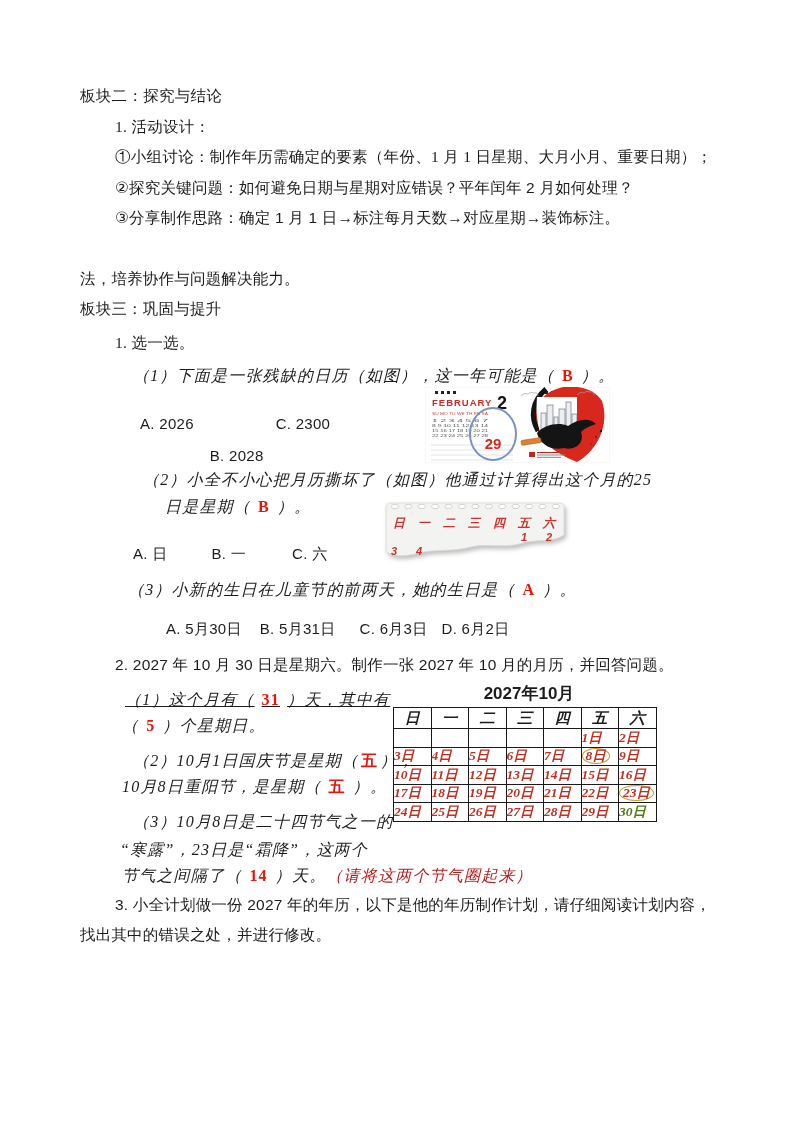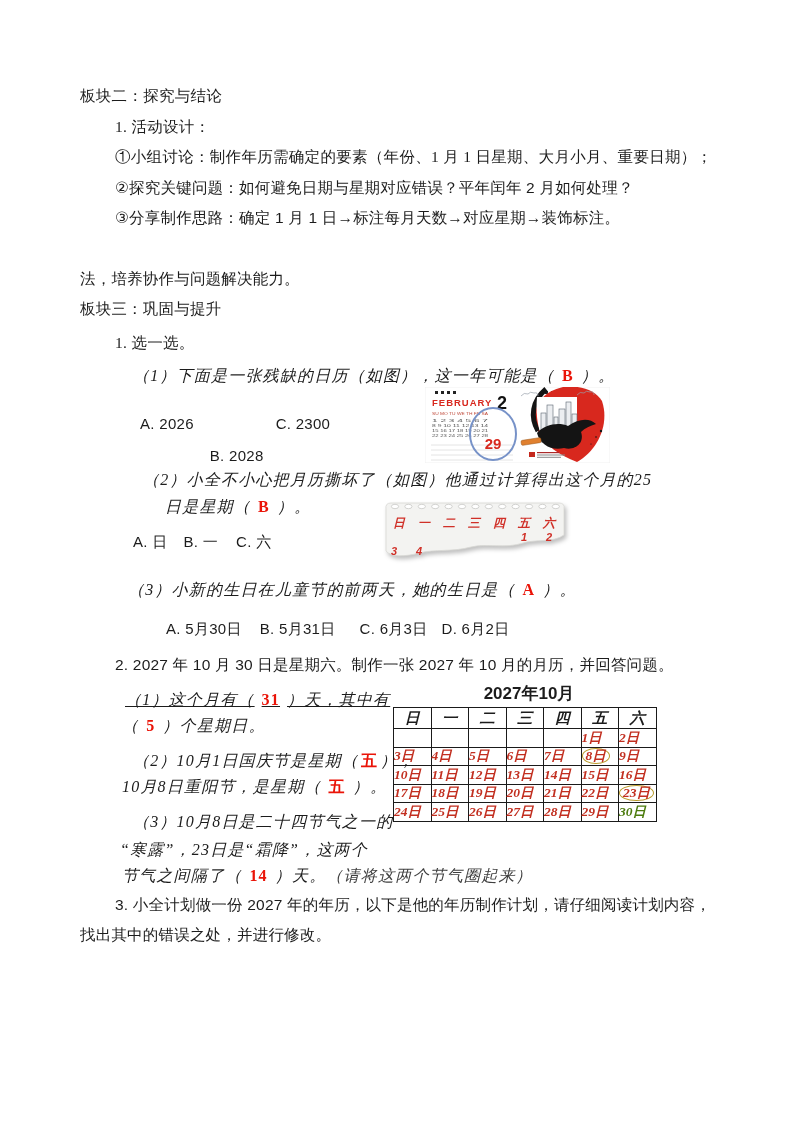--- a/index.html
+++ b/index.html
@@ -3,21 +3,21 @@
 <meta charset="utf-8">
 <style>
   html,body{margin:0;padding:0;background:#fff;}
   .page{position:relative;width:794px;height:1123px;background:#ffffff;overflow:hidden;
         font-family:"Liberation Serif","DejaVu Serif",serif;color:#1c1c1c;border-radius:21px;}
   .line{position:absolute;white-space:nowrap;font-size:15.5px;letter-spacing:0.3px;}
   .serif{font-family:"Liberation Serif","DejaVu Serif",serif;}
   .sans{font-family:"Liberation Sans","DejaVu Sans",sans-serif;letter-spacing:0.2px;}
   .kai{font-style:italic;font-size:16px;letter-spacing:1.2px;}
   .ans{color:#ea1408;font-weight:700;font-style:normal;padding:0 7px;}
-  .blue{color:#404040;}
+  .blue{color:#b91c1c;}
   .optrow{display:flex;font-family:"Liberation Sans","DejaVu Sans",sans-serif;font-size:15px;}
   .optrow span{display:inline-block;}
   
   .cal-title{position:absolute;left:393px;top:682px;width:272px;text-align:center;
              font-weight:700;font-size:17px;font-family:"Liberation Sans","DejaVu Sans",sans-serif;}
   table.cal{border-collapse:collapse;position:absolute;left:393px;top:707px;table-layout:fixed;}
   .cal th{width:36.5px;height:20px;border:1.4px solid #1a1a1a;font-weight:600;font-size:15px;
           font-style:italic;padding:0;text-align:center;}
   .cal td{width:36.5px;height:17.5px;border:1.4px solid #1a1a1a;text-align:left;font-size:13.5px;
           color:#c22f20;font-style:italic;padding:0;font-weight:600;}
@@ -115,21 +115,21 @@
 
       <ellipse cx="68" cy="47" rx="23" ry="26" fill="none" stroke="#7792c8" stroke-width="2"></ellipse>
       <text x="68" y="62" font-size="15" font-weight="bold" fill="#d8281e" text-anchor="middle" font-family="Liberation Sans, sans-serif">29</text>
     </svg>
   </div>
 
   <div class="line kai" style="left:143px;top:470px;">（2）小全不小心把月历撕坏了（如图）他通过计算得出这个月的25</div>
   <div class="line kai" style="left:165px;top:497px;">
     <span>日是星期（</span><span class="ans">B</span><span>）。</span>
   </div>
-  <div class="line optrow" style="left:133px;top:533px;">
+  <div class="line optrow" style="left:133px;top:545px;gap:28px;">
     <span style="margin-right:16px;">A. 日</span>
     <span style="margin-right:18px;">B. 一</span>
     <span>C. 六</span>
   </div>
 
   <div class="imgbox" style="left:383px;top:499px;width:184px;height:62px;">
     <svg class="torn-svg" width="184" height="62" viewBox="0 0 184 62">
       <path d="M3,10 Q2,4 8,4 L176,4 Q182,4 181,10 L181,36 C170,44 152,40 140,44 C122,50 104,44 88,48 C70,53 52,50 36,54 C22,58 8,58 3,52 Z" fill="#f3f3f1" stroke="#d8d8d4" stroke-width="0.8"></path>
       <g fill="#ffffff" stroke="#c2c2be" stroke-width="0.7">
         <ellipse cx="12" cy="7.5" rx="3.6" ry="2.2"></ellipse>

